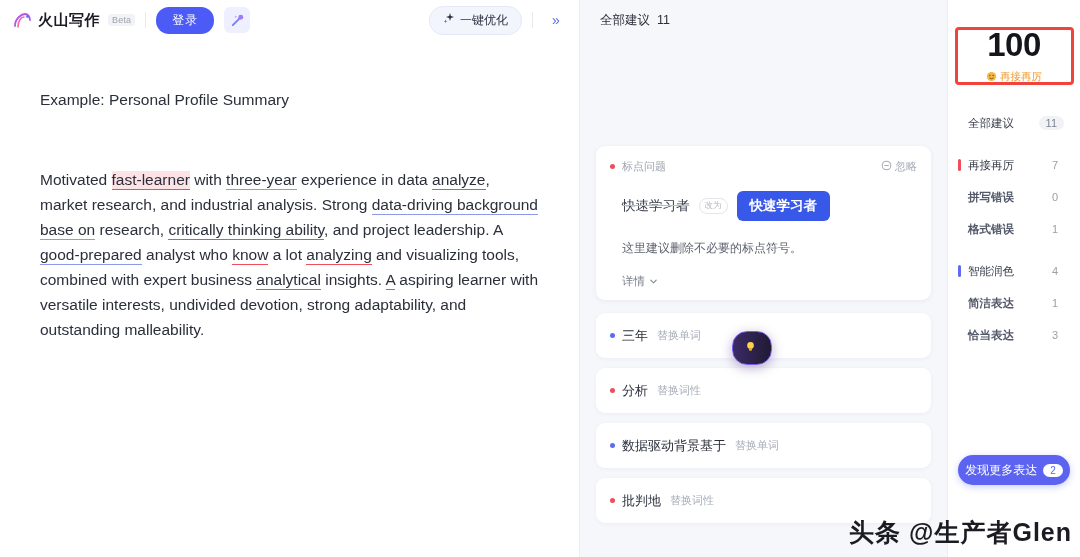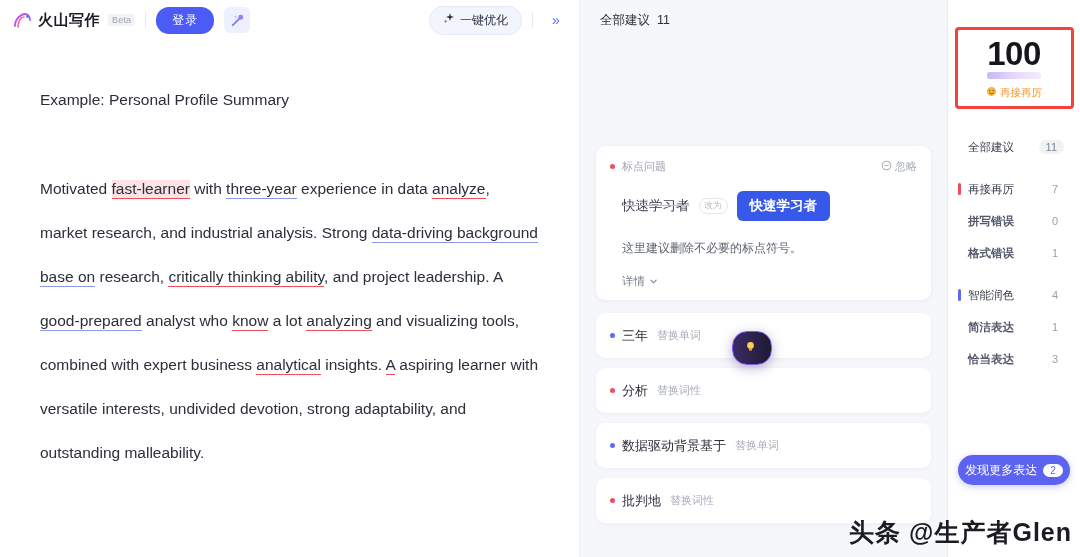--- a/index.html
+++ b/index.html
@@ -65,21 +65,21 @@
 
   .doc-body {
     flex: 1; padding: 48px 40px 0 40px;
     overflow: hidden;
   }
   .doc-title {
     font-size: 15.5px; color: #2b2f3a; line-height: 1.5;
     margin-bottom: 56px;
   }
   .doc-para {
-    font-size: 15.5px; color: #2b2f3a; line-height: 44px;
+    font-size: 15.5px; color: #2b2f3a; line-height: 25px;
   }
   .u-red {
     border-bottom: 1.5px solid #ee4d5b;
     padding-bottom: 1px;
   }
   .u-red-hl {
     border-bottom: 1.5px solid #ee4d5b;
     background: #fde3e6;
     padding-bottom: 1px;
   }
@@ -179,21 +179,21 @@
   
   .score-pane {
     width: 132px; height: 557px;
     background: #ffffff;
     display: flex; flex-direction: column;
     align-items: center;
     position: relative;
   }
   .score-box {
     margin-top: 27px;
-    width: 119px; height: 82px;
+    width: 119px; height: 58px;
     border: 3px solid #f1423c;
     border-radius: 4px;
     display: flex; flex-direction: column;
     align-items: center; justify-content: center;
   }
   .score-num {
     font-size: 33px; font-weight: bold; color: #15151c;
     letter-spacing: -0.5px; line-height: 1;
     position: relative;
   }

